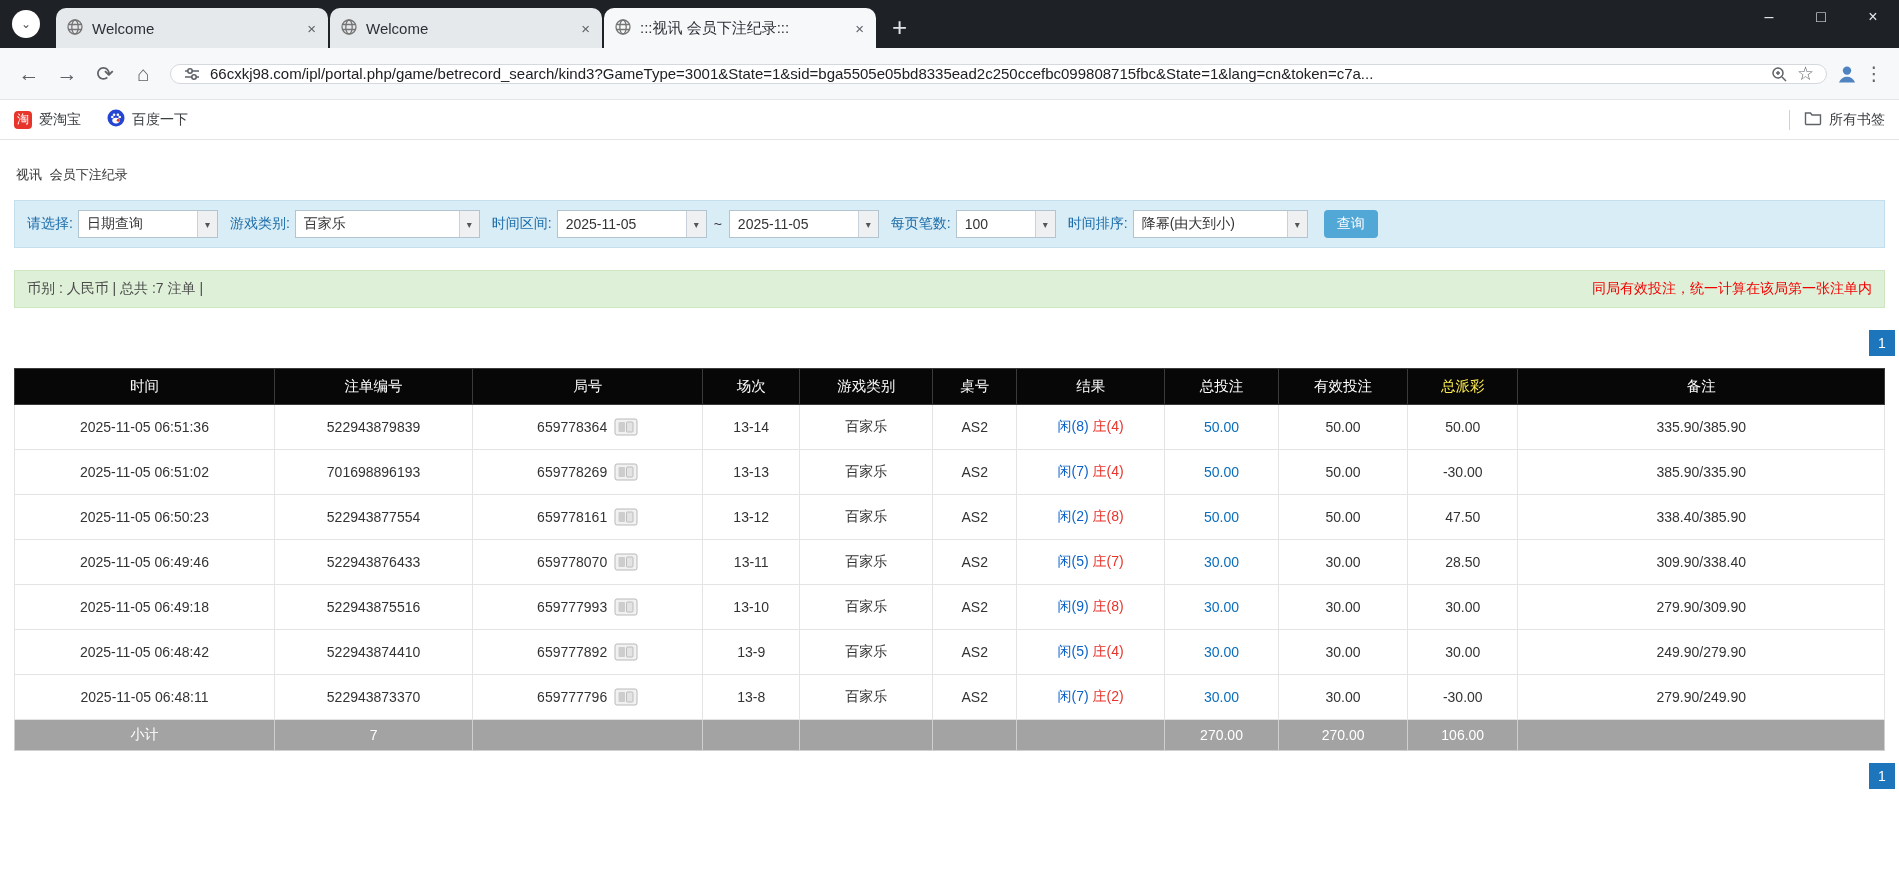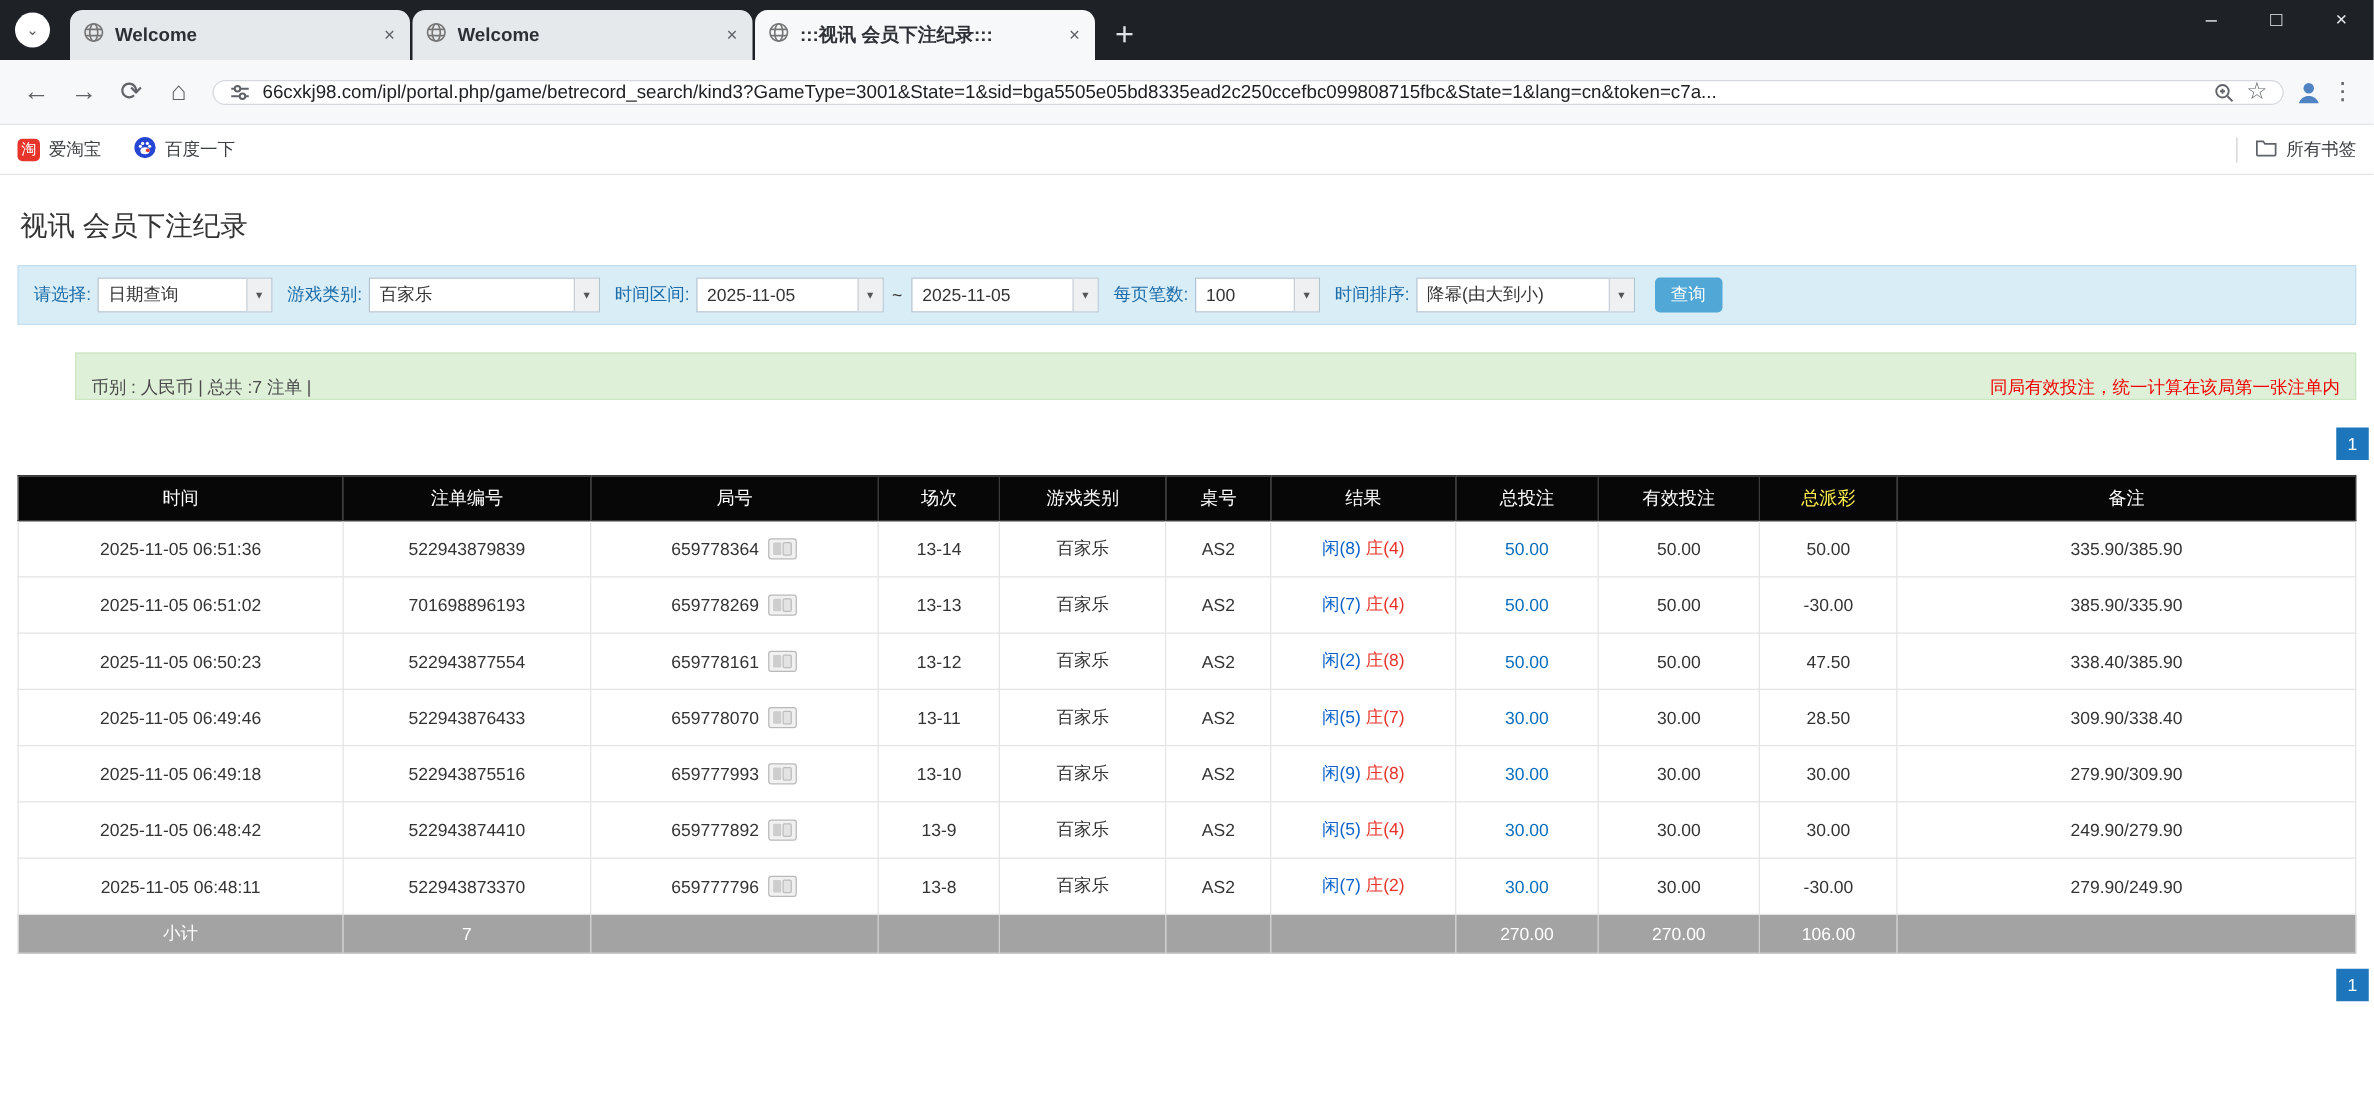--- a/index.html
+++ b/index.html
@@ -7,21 +7,21 @@
     font-family:"Liberation Sans","DejaVu Sans",sans-serif; color:#333; }
 
   
   .titlebar { height:48px; background:#1e2126; position:relative; display:flex; align-items:flex-end; }
   .tab-search { position:absolute; left:12px; top:10px; width:28px; height:28px; border-radius:50%;
     background:#fff; display:flex; align-items:center; justify-content:center; color:#555; font-size:12px; }
   .tabstrip { display:flex; align-items:flex-end; margin-left:56px; height:48px; }
   .tab { width:272px; height:40px; background:#e6e9ec; border-radius:10px 10px 0 0; display:flex;
     align-items:center; gap:8px; padding:0 10px; margin-right:2px; font-size:15px; color:#2d3136; }
   .tab.active { background:#f7f8f9; }
-  .tab-title { flex:1; white-space:nowrap; overflow:hidden; text-overflow:ellipsis;font-weight:bold; }
+  .tab-title { flex:1; white-space:nowrap; overflow:hidden; text-overflow:ellipsis; }
   .tab-close { color:#5f6368; font-size:15px; padding:0 2px; }
   .new-tab { color:#dfe3e7; font-size:26px; margin:0 0 8px 14px; line-height:26px; }
   .win-controls { position:absolute; right:0; top:0; height:34px; display:flex; }
   .win-controls span { width:52px; text-align:center; line-height:34px; color:#e8eaed; font-size:16px; }
 
   .navbar { height:52px; background:#f7f8f9; display:flex; align-items:center; padding:0 10px;
     border-bottom:1px solid #e3e5e8; }
   .nav-btn { width:38px; height:38px; border-radius:50%; display:flex; align-items:center;
     justify-content:center; color:#5f6368; font-size:21px; }
   .omnibox { flex:1; height:20px; background:#fff; border:1px solid #d5d8dc; border-radius:18px;
@@ -35,36 +35,36 @@
     align-items:center; padding:0 14px; font-size:14px; color:#3c4043; }
   .bm-item { display:flex; align-items:center; gap:7px; margin-right:26px; }
   .taobao-ico { width:18px; height:18px; background:#e8352b; color:#fff; border-radius:4px;
     font-size:12px; display:flex; align-items:center; justify-content:center; }
   .bm-spacer { flex:1; }
   .bm-sep { width:1px; height:20px; background:#d0d0d0; margin-right:14px; }
   .bm-right { display:flex; align-items:center; gap:7px; }
 
   
   .content { padding:0 14px; background:#fff; }
-  .page-title { font-size:22px; font-weight:400; color:#333; margin:26px 0 16px 2px; }
+  .page-title { font-size:13px; font-weight:400; color:#333; margin:26px 0 16px 2px;font-family:Liberation Mono, monospace; }
 
   .filterbar { background:#d9edf7; border:1px solid #c3dfee; padding:9px 8px; display:flex;
     align-items:center; font-size:14px; }
   .flabel { color:#1b6ca8; margin:0 5px 0 12px; white-space:nowrap; }
   .combo { background:#fff; border:1px solid #b3c4d1; height:28px; display:inline-flex;
     align-items:center; overflow:hidden; }
   .combo-text { padding:0 8px; color:#333; flex:1; white-space:nowrap; }
   .combo-arrow { width:20px; height:28px; background:#eef0f2; border-left:1px solid #c9d2da;
     display:flex; align-items:center; justify-content:center; font-size:10px; color:#555; }
   .range-sep { margin:0 7px; color:#333; }
   .btn-search { background:var(--button-blue,#51a7d6); color:#fff; border:0; border-radius:4px;
     height:28px; padding:0 13px; font-size:14px; margin-left:16px; }
 
   .summarybar { background:#dff0d8; border:1px solid #cde6c2; margin-top:22px; height:38px;
-    display:flex; align-items:flex-end; justify-content:space-between; padding:0 12px; font-size:14px; color:#4a4a4a;margin-left:46px; }
+    display:flex; align-items:center; justify-content:space-between; padding:0 12px; font-size:14px; color:#4a4a4a; }
   .summary-right { color:#f20000; }
 
   .pager { display:flex; justify-content:flex-end; margin:22px -10px 12px 0; }
   .pager.bottom { margin-top:12px; }
   .page-btn { min-width:26px; height:26px; background:var(--page-btn-blue,#1d76bb); color:#fff;
     display:flex; align-items:center; justify-content:center; font-size:14px; }
 
   table.bets { width:100%; border-collapse:collapse; table-layout:fixed; margin-top:2px; }
   .bets th { background:#070707; color:#fff; font-size:14.5px; font-weight:400; height:36px;
     border:1px solid #3a3a3a; }

